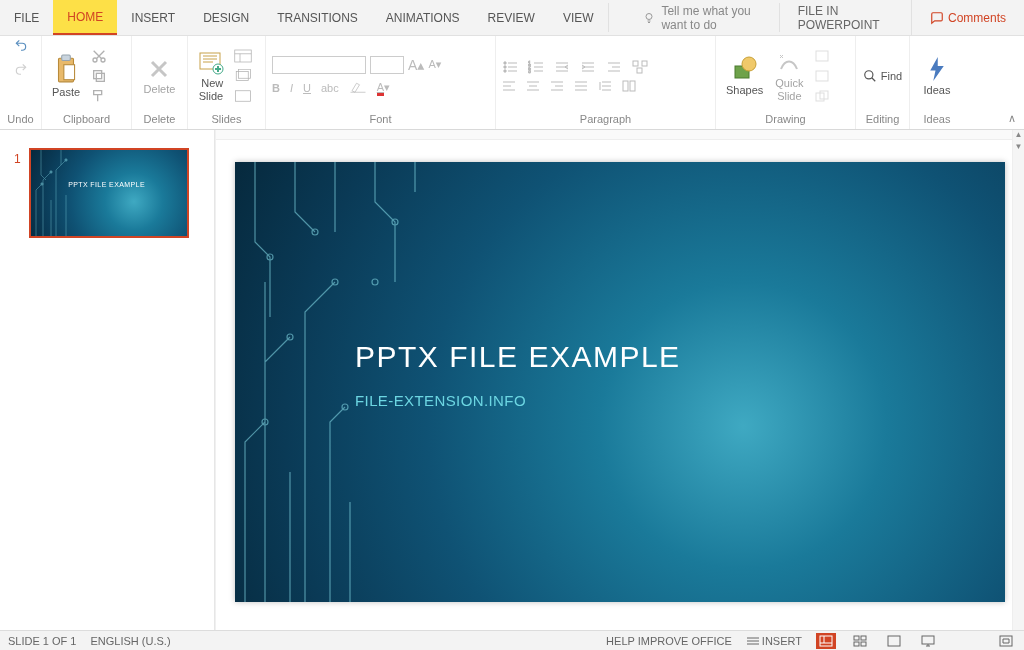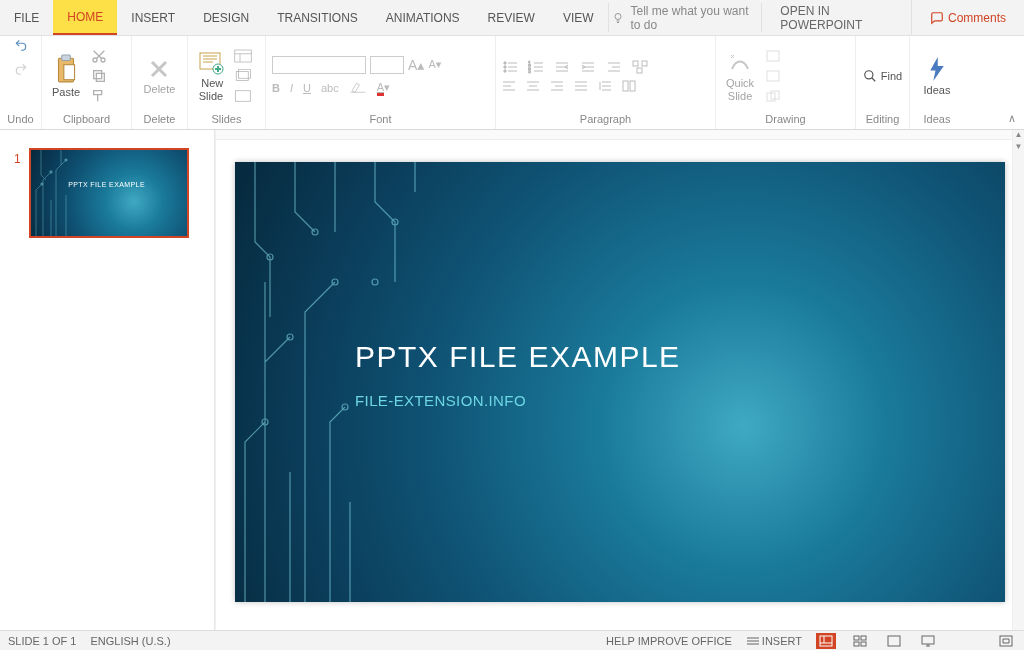--- a/index.html
+++ b/index.html
@@ -31,20 +31,21 @@
   }
   .menubar .tab.active {
     background: #fde047;
     color: #d14424;
     border-bottom: 2px solid #d14424;
   }
   .menubar .tell {
     display: flex; align-items: center;
     color: #888;
     padding: 0 10px 0 4px;
+    margin-left: 31px;
   }
   .menubar .tell .bulb { margin-right: 6px; color:#888; }
   .menubar .spacer { flex: 1; }
   .menubar .right-item {
     padding: 0 18px;
     display: flex; align-items: center;
     color: #666;
   }
   .menubar .comments {
     color: #d14424;
@@ -208,21 +209,21 @@
     <span class="bulb icon">
       <svg width="12" height="12" viewBox="0 0 24 24" fill="none" stroke="#999" stroke-width="2">
           <circle cx="12" cy="9" r="6"></circle>
           <path d="M9 18h6M10 21h4"></path>
         </svg>
     </span>
     <span>Tell me what you want to do</span>
   </div>
   <div class="spacer"></div>
   <div class="sep"></div>
-  <div class="right-item">OPEN IN POWERPOINT</div>
+  <div class="right-item">FILE IN POWERPOINT</div>
   <div class="right-item comments">
     <span class="icon">
       <svg width="14" height="14" viewBox="0 0 24 24" fill="none" stroke="#d14424" stroke-width="2">
           <path d="M21 15a2 2 0 0 1-2 2H8l-5 4V5a2 2 0 0 1 2-2h14a2 2 0 0 1 2 2z"></path>
         </svg>
     </span>
     <span>Comments</span>
   </div>
 </div>
 
@@ -431,20 +432,29 @@
               <rect x="8" y="1" width="5" height="10"></rect>
             </svg>
           </span>
       </div>
     </div>
     <div class="label">Paragraph</div>
   </div>
 
   <div class="ribbon-group" style="width:140px">
     <div class="body">
+      <div class="rbtn">
+        <span class="icon">
+          <svg width="28" height="26" viewBox="0 0 28 26" fill="none">
+              <rect x="4" y="10" width="14" height="12" fill="#6ea24a" stroke="#4a7a2e"></rect>
+              <circle cx="18" cy="8" r="7" fill="#f0c96a" stroke="#c8a036"></circle>
+            </svg>
+        </span>
+        <span>Shapes</span>
+      </div>
       <div class="rbtn" style="opacity:.55">
         <span class="icon">
           <svg width="26" height="26" viewBox="0 0 26 26" fill="none" stroke="#999">
               <path d="M5 20c4-10 12-10 16 0" stroke-width="2"></path>
               <path d="M4 6l3 3M4 9l3-3"></path>
             </svg>
         </span>
         <span style="white-space:pre-line;text-align:center;line-height:1.1">Quick
 Slide</span>
       </div>

